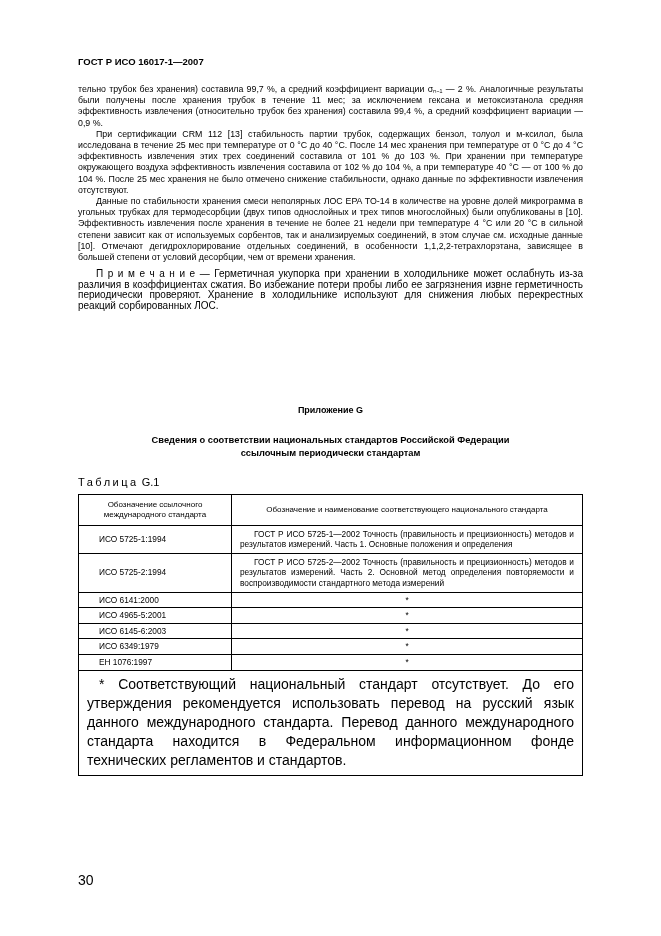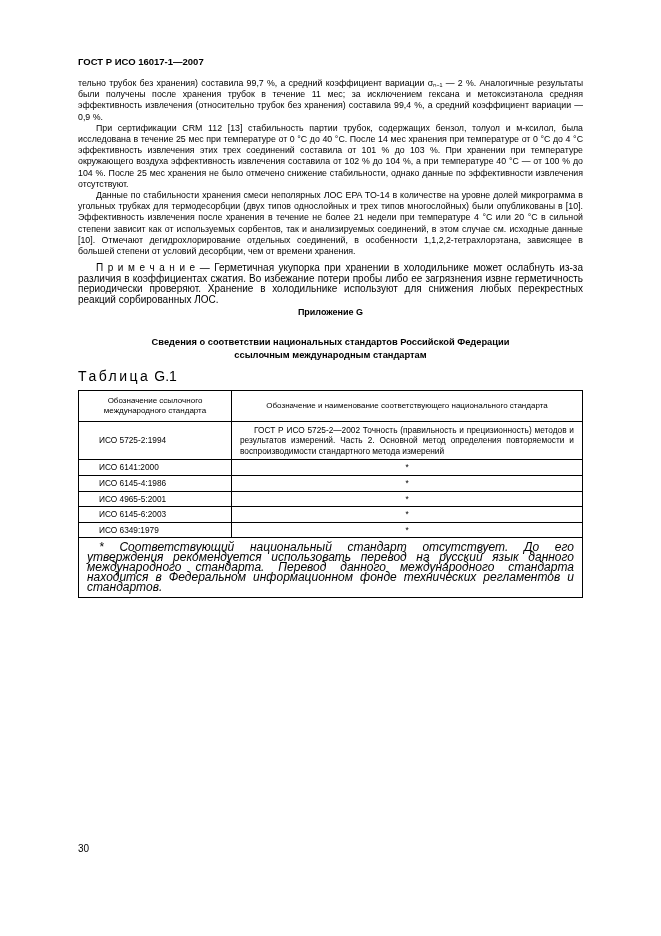--- a/index.html
+++ b/index.html
@@ -10,58 +10,59 @@
     background: #ffffff;
     color: #000000;
     font-family: "Liberation Sans", sans-serif;
     box-sizing: border-box;
     padding: 56px 78px 0 78px;
     overflow: hidden;
   }
   .doc-header {
     font-weight: bold;
     font-size: 9.5px;
-    margin-bottom: 11px;
+    margin-bottom: 17px;
   }
   .body-text {
     font-size: 8.8px;
     line-height: 11.2px;
     text-align: justify;
   }
   .para { margin: 0; }
   .para.indent { text-indent: 18px; }
   .note {
     margin-top: 6px;
     font-size: 10px;
     line-height: 10.6px;
     text-indent: 18px;
   }
   .appendix-title {
+    margin-top: 92px;
     text-align: center;
     font-weight: bold;
     font-size: 9px;
     line-height: 12px;
   }
   .appendix-subtitle {
     text-align: center;
     font-weight: bold;
     font-size: 9px;
     line-height: 12px;
   }
   .main-heading {
     margin-top: 18px;
     text-align: center;
     font-weight: bold;
     font-size: 9.3px;
     line-height: 13px;
   }
   .table-label {
-    margin-top: 6px;
+    margin-top: 16px;
     margin-bottom: 6px;
-    font-size: 14px;
+    font-size: 11px;
   }
   .table-label .spaced { letter-spacing: 2.5px; }
   table.std-table {
     width: 100%;
     border-collapse: collapse;
     font-size: 8.3px;
     line-height: 10.6px;
     border-radius: 24px;
   }
   table.std-table th,
@@ -89,91 +90,94 @@
   }
   td.star {
     text-align: center;
     padding: 2px 4px;
     text-indent: 0;
   }
   td.footnote {
     text-align: justify;
     padding: 4px 8px 5px 8px;
     text-indent: 12px;
-    font-size: 12px;
-    line-height: 10px;
-    font-style: italic;
+    font-size: 14px;
+    line-height: 19px;
   }
   .page-number {
     position: absolute;
     left: 78px;
-    top: 843px;
-    font-size: 10px;
+    top: 872px;
+    font-size: 14px;
   }
 </style>
 </head>
 <body>
 
 <div class="page">
 
   <div class="doc-header">ГОСТ Р ИСО 16017-1—2007</div>
 
   <div class="body-text">
     <p class="para">тельно трубок без хранения) составила 99,7 %, а средний коэффициент вариации σₙ₋₁ — 2 %. Аналогичные результаты были получены после хранения трубок в течение 11 мес; за исключением гексана и метоксиэтанола средняя эффективность извлечения (относительно трубок без хранения) составила 99,4 %, а средний коэффициент вариации — 0,9 %.</p>
     <p class="para indent">При сертификации CRM 112 [13] стабильность партии трубок, содержащих бензол, толуол и м-ксилол, была исследована в течение 25 мес при температуре от 0 °С до 40 °С. После 14 мес хранения при температуре от 0 °С до 4 °С эффективность извлечения этих трех соединений составила от 101 % до 103 %. При хранении при температуре окружающего воздуха эффективность извлечения составила от 102 % до 104 %, а при температуре 40 °С — от 100 % до 104 %. После 25 мес хранения не было отмечено снижение стабильности, однако данные по эффективности извлечения отсутствуют.</p>
     <p class="para indent">Данные по стабильности хранения смеси неполярных ЛОС EPA TO-14 в количестве на уровне долей микрограмма в угольных трубках для термодесорбции (двух типов однослойных и трех типов многослойных) были опубликованы в [10]. Эффективность извлечения после хранения в течение не более 21 недели при температуре 4 °С или 20 °С в сильной степени зависит как от используемых сорбентов, так и анализируемых соединений, в этом случае см. исходные данные [10]. Отмечают дегидрохлорирование отдельных соединений, в особенности 1,1,2,2-тетрахлорэтана, зависящее в большей степени от условий десорбции, чем от времени хранения.</p>
     <p class="para note">П р и м е ч а н и е — Герметичная укупорка при хранении в холодильнике может ослабнуть из-за различия в коэффициентах сжатия. Во избежание потери пробы либо ее загрязнения извне герметичность периодически проверяют. Хранение в холодильнике используют для снижения любых перекрестных реакций сорбированных ЛОС.</p>
   </div>
 
   <div class="appendix-title">Приложение G</div>
 
   <div class="main-heading">
     <div>Сведения о соответствии национальных стандартов Российской Федерации</div>
-    <div>ссылочным международным стандартам</div>
+    <div>ссылочным периодически стандартам</div>
   </div>
 
   <div class="table-label">
     <span class="spaced">Таблица</span>
     <span>G.1</span>
   </div>
 
   <table class="std-table">
     <thead>
       <tr>
         <th>Обозначение ссылочного
 международного стандарта</th>
         <th>Обозначение и наименование соответствующего национального стандарта</th>
       </tr>
     </thead>
     <tbody>
       <tr>
+        <td class="code">ИСО 5725-1:1994</td>
+        <td class="name">ГОСТ Р ИСО 5725-1—2002 Точность (правильность и прецизионность) методов и результатов измерений. Часть 1. Основные положения и определения</td>
+      </tr>
+      <tr>
         <td class="code">ИСО 5725-2:1994</td>
         <td class="name">ГОСТ Р ИСО 5725-2—2002 Точность (правильность и прецизионность) методов и результатов измерений. Часть 2. Основной метод определения повторяемости и воспроизводимости стандартного метода измерений</td>
       </tr>
       <tr>
         <td class="code">ИСО 6141:2000</td>
-        <td class="star">*</td>
-      </tr>
-      <tr>
-        <td class="code">ИСО 6145-4:1986</td>
         <td class="star">*</td>
       </tr>
       <tr>
         <td class="code">ИСО 4965-5:2001</td>
         <td class="star">*</td>
       </tr>
       <tr>
         <td class="code">ИСО 6145-6:2003</td>
         <td class="star">*</td>
       </tr>
       <tr>
         <td class="code">ИСО 6349:1979</td>
         <td class="star">*</td>
       </tr>
       <tr>
+        <td class="code">ЕН 1076:1997</td>
+        <td class="star">*</td>
+      </tr>
+      <tr>
         <td class="footnote" colspan="2">*  Соответствующий национальный стандарт отсутствует. До его утверждения рекомендуется использовать перевод на русский язык данного международного стандарта. Перевод данного международного стандарта находится в Федеральном информационном фонде технических регламентов и стандартов.</td>
       </tr>
     </tbody>
   </table>
 
   <div class="page-number">30</div>
 
 </div>
 
 </body></html>

